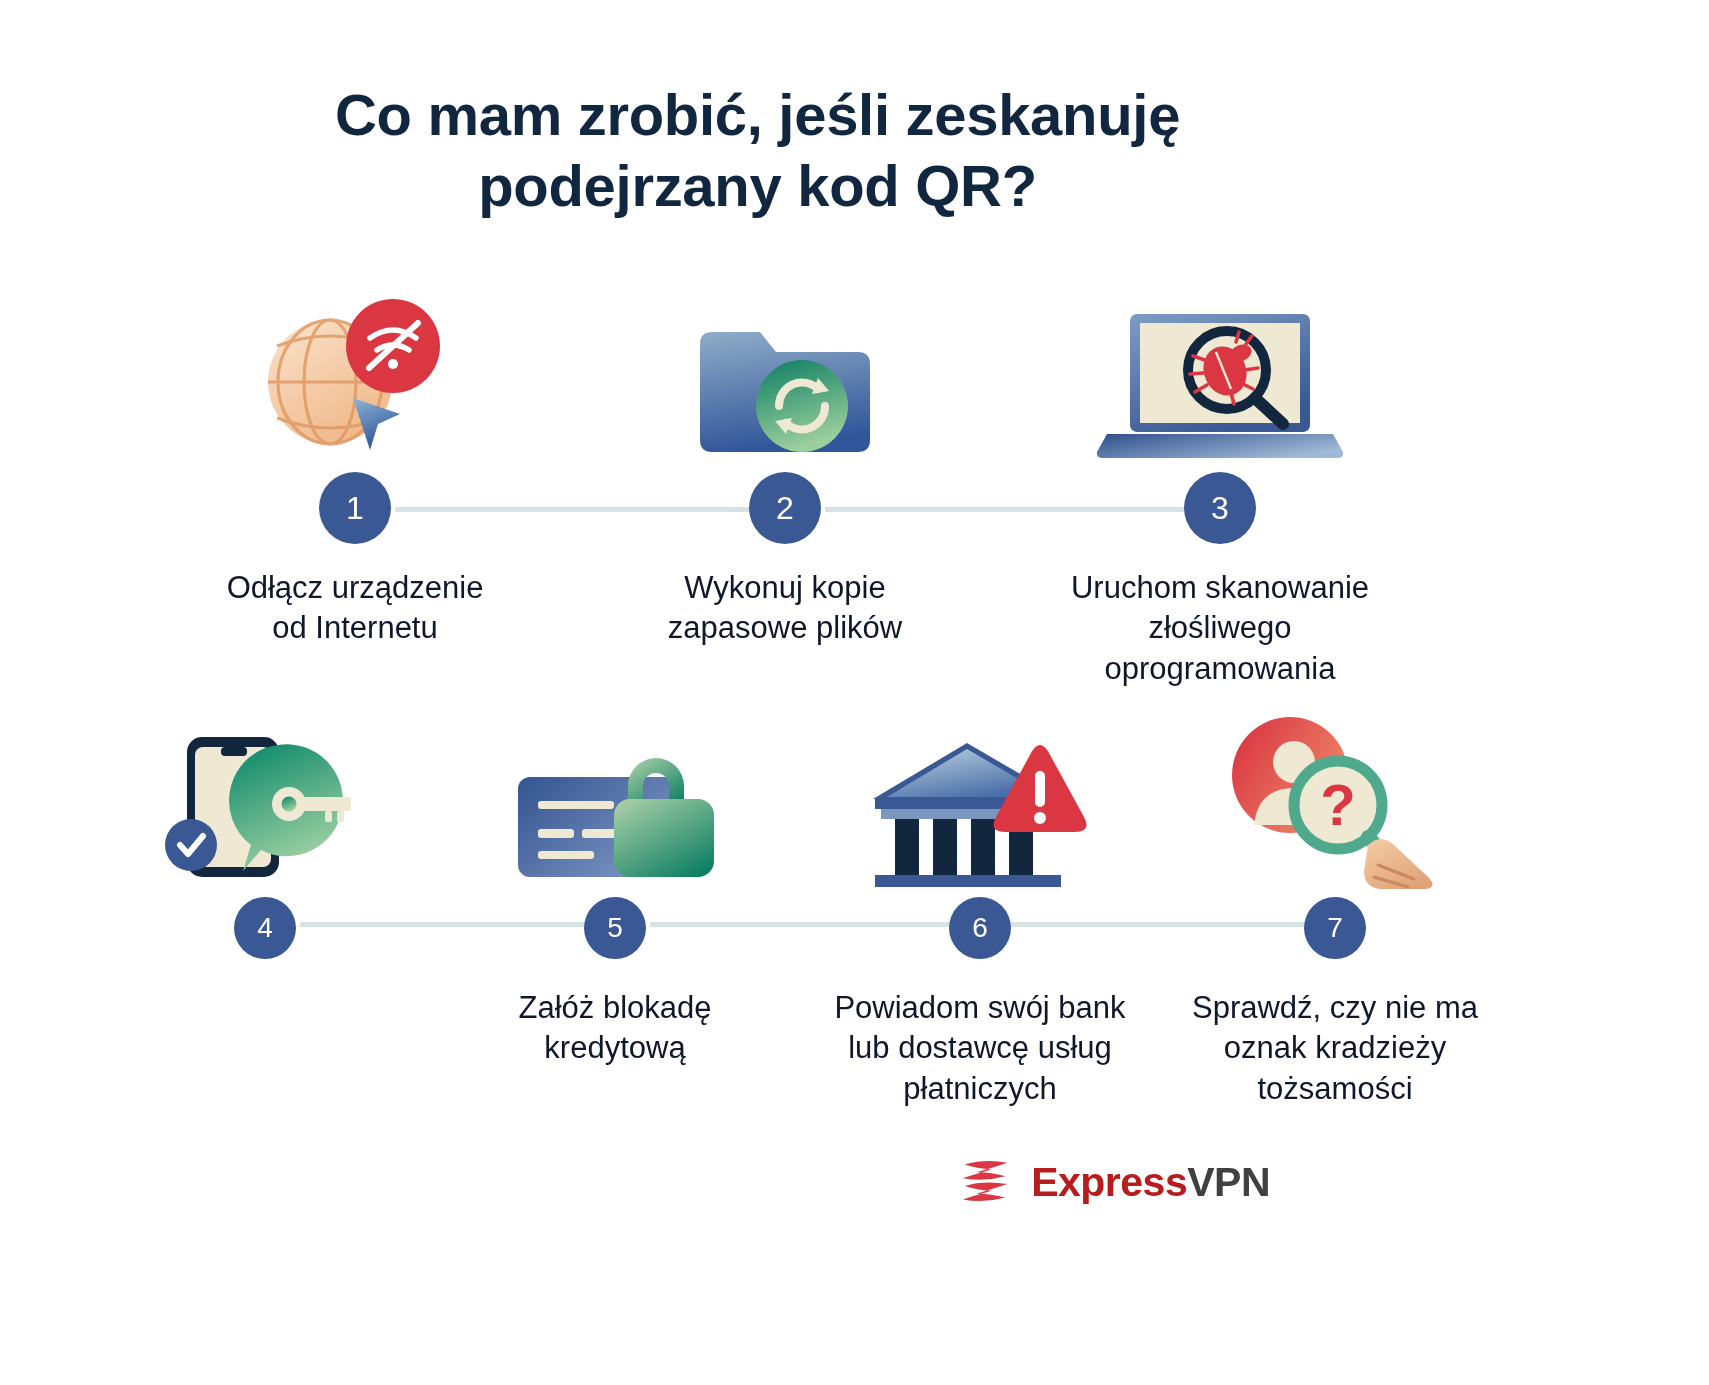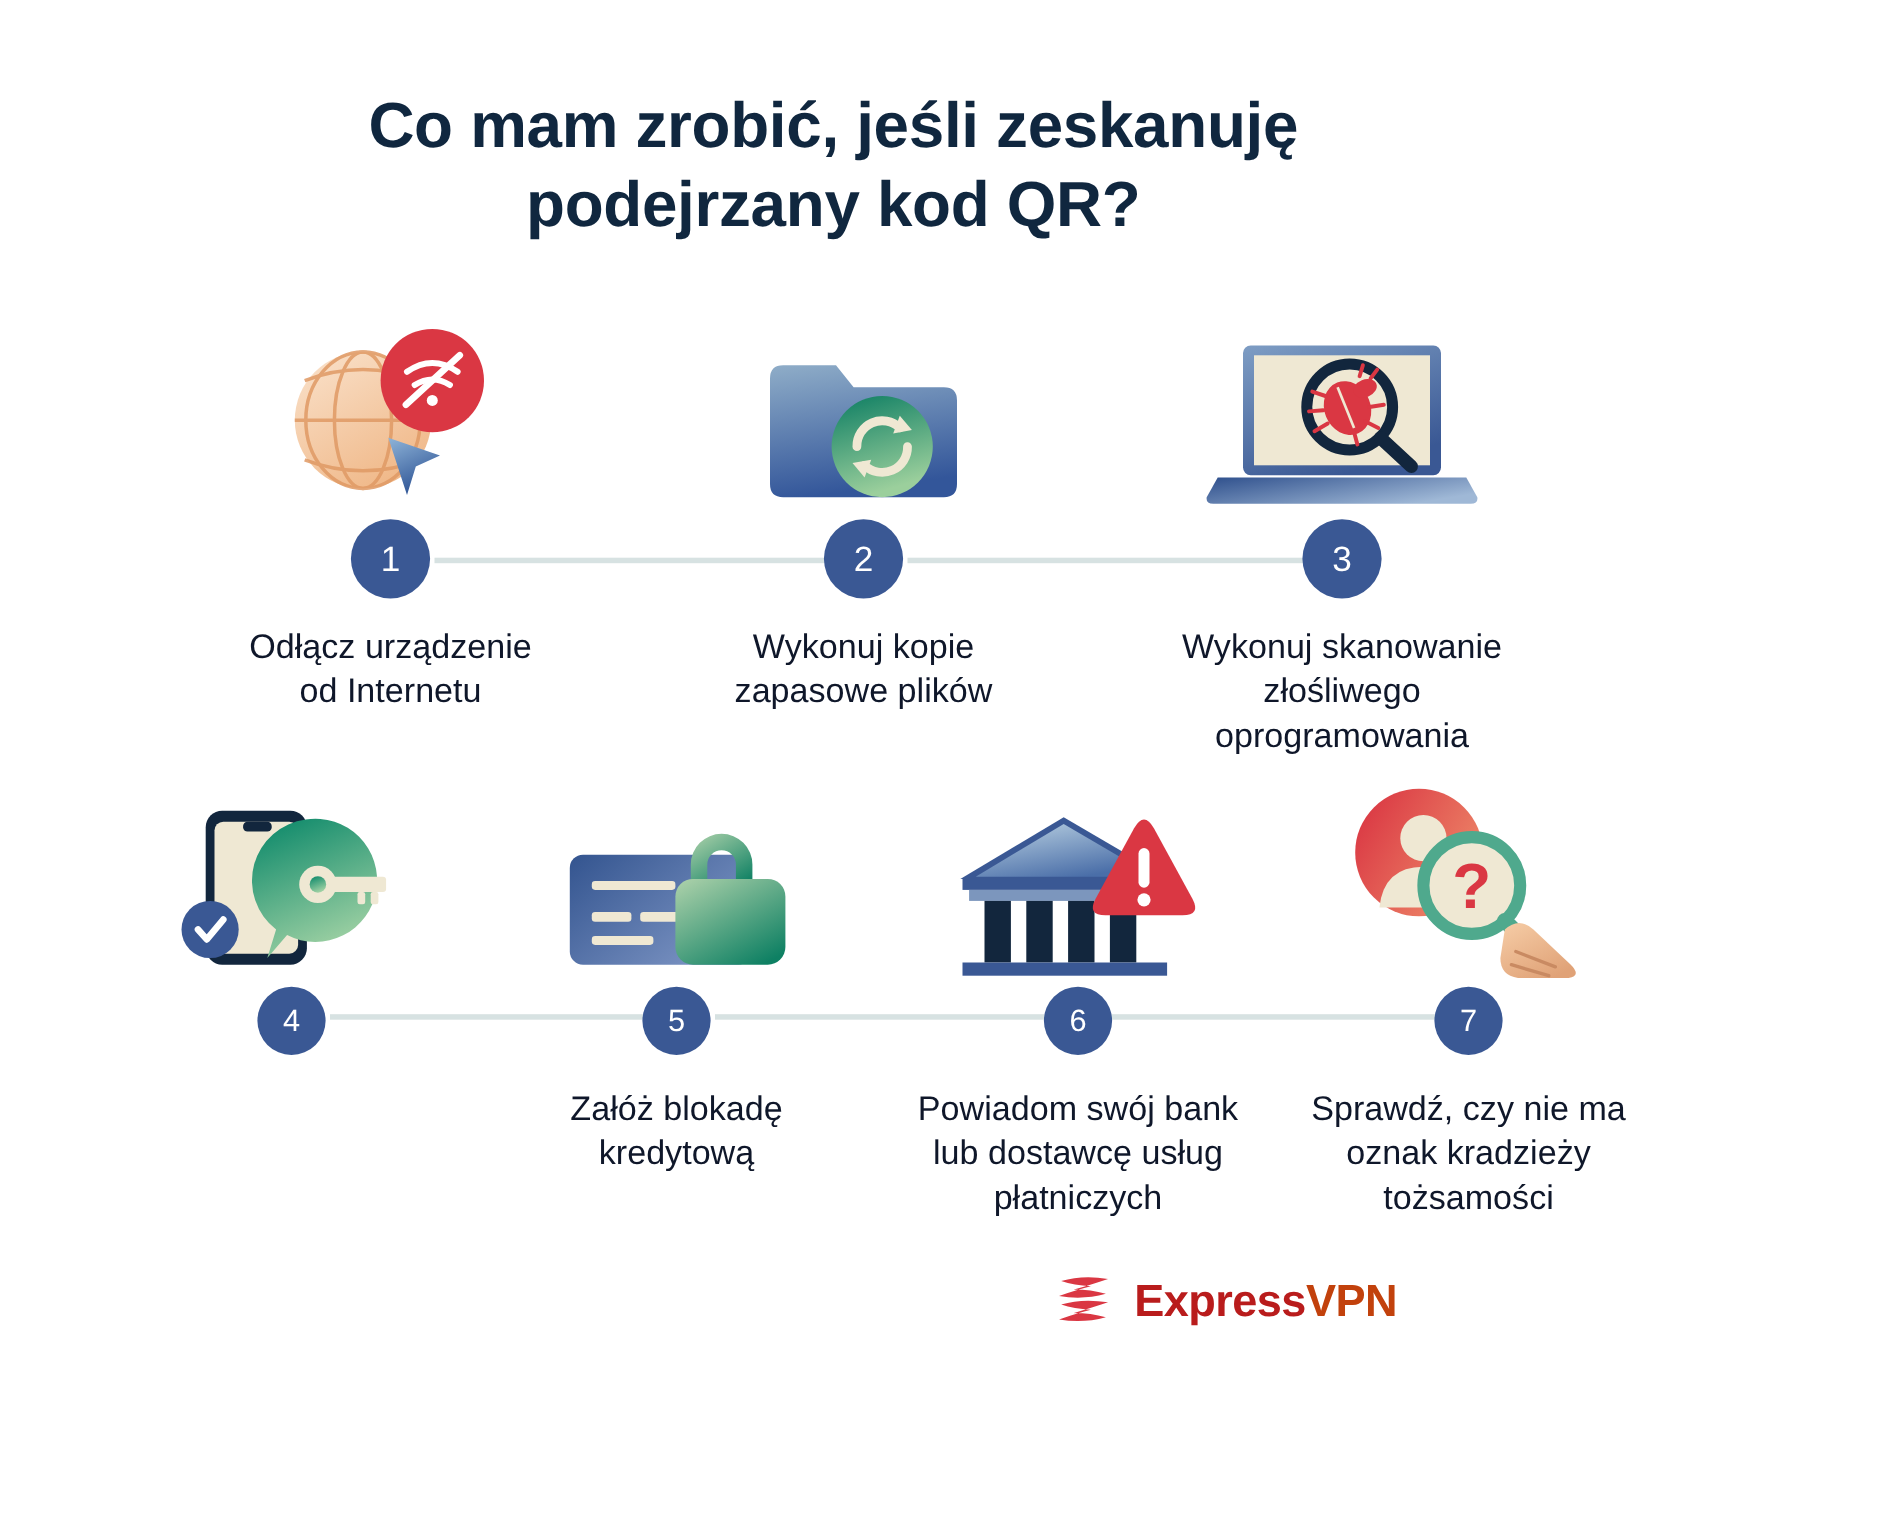--- a/index.html
+++ b/index.html
@@ -103,21 +103,21 @@
   }
   .logo-mark { width:62px; height:62px; }
   .logo-text {
     font-size:41px;
     font-weight:700;
     letter-spacing:-0.5px;
     line-height:1;
     white-space:nowrap;
   }
   .logo-text .ex { color:#b91c1c; }
-  .logo-text .vpn { color:#c2410c; }
+  .logo-text .vpn { color:#404040; }
 </style>
 </head>
 <body>
 
 <div id="infographic">
 
   <div class="title">Co mam zrobić, jeśli zeskanuję podejrzany kod QR?</div>
 
   <div class="row" id="row1">
     <div class="steps">
@@ -236,21 +236,21 @@
               <line x1="136" y1="93" x2="139" y2="104"></line>
             </g>
             <line x1="121" y1="52" x2="136" y2="89" stroke="#efe8d3" stroke-width="2.4"></line>
           </svg>
         </div>
         <div class="marker-row">
           <div class="circle">
             <span>3</span>
           </div>
         </div>
-        <div class="label">Wykonuj skanowanie
+        <div class="label">Uruchom skanowanie
 złośliwego oprogramowania</div>
       </div>
 
     </div>
   </div>
 
   <div class="row" id="row2">
     <div class="steps">
 
       <div class="connector" style="left:300px; width:315px;"></div>

